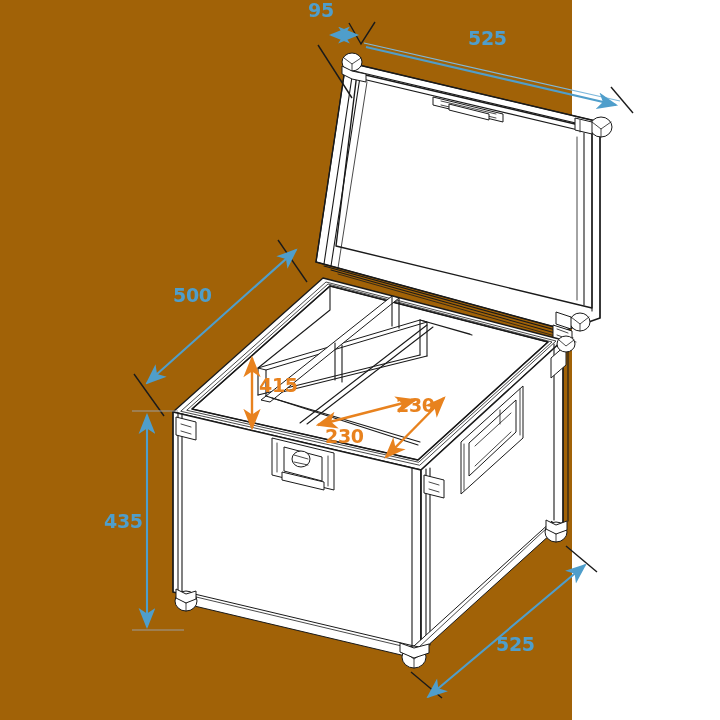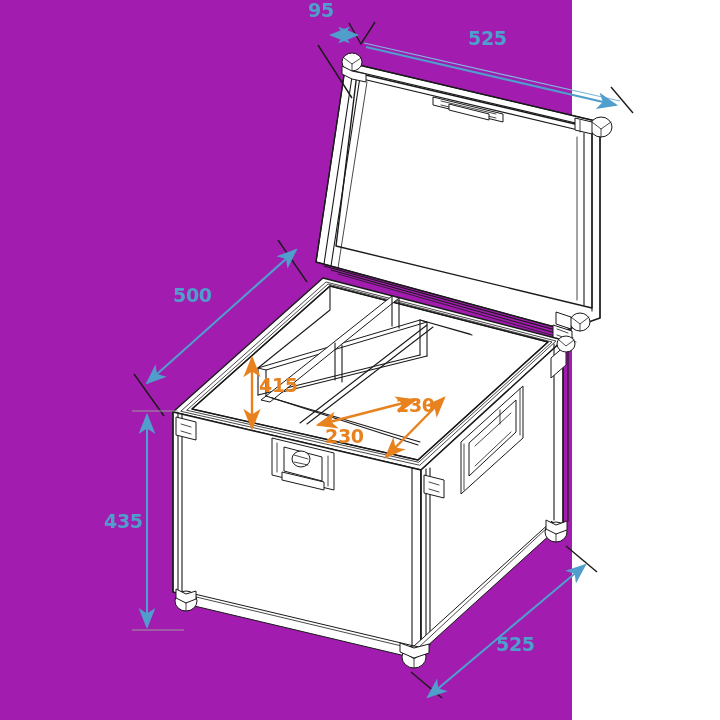--- a/index.html
+++ b/index.html
@@ -11,21 +11,21 @@
   body {
     width: 720px;
     height: 720px;
     overflow: hidden;
     font-family: "Liberation Sans", sans-serif;
   }
   #drawing-root {
     position: relative;
     width: 572px;
     height: 720px;
-    background: #a21caf;
+    background: #a16207;
   }
   svg#case-svg {
     display: block;
     width: 720px;
     height: 720px;
   }
   .ln-thin {
     fill: none;
     stroke: #1a1a1a;
     stroke-width: 1.1;

